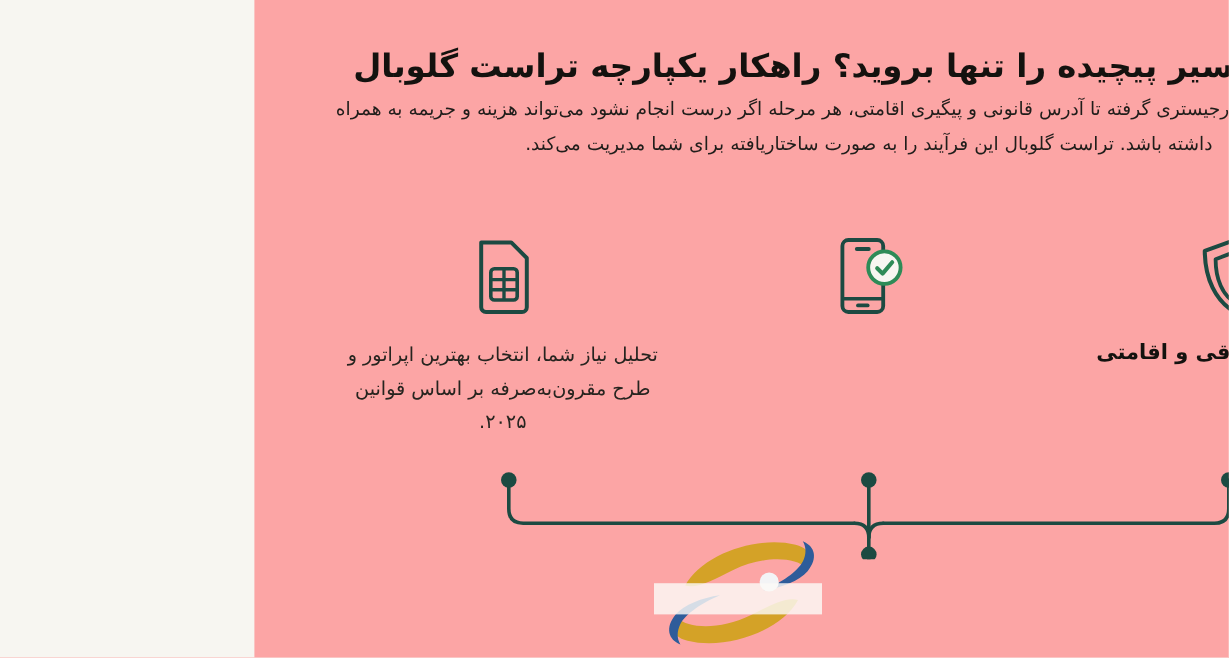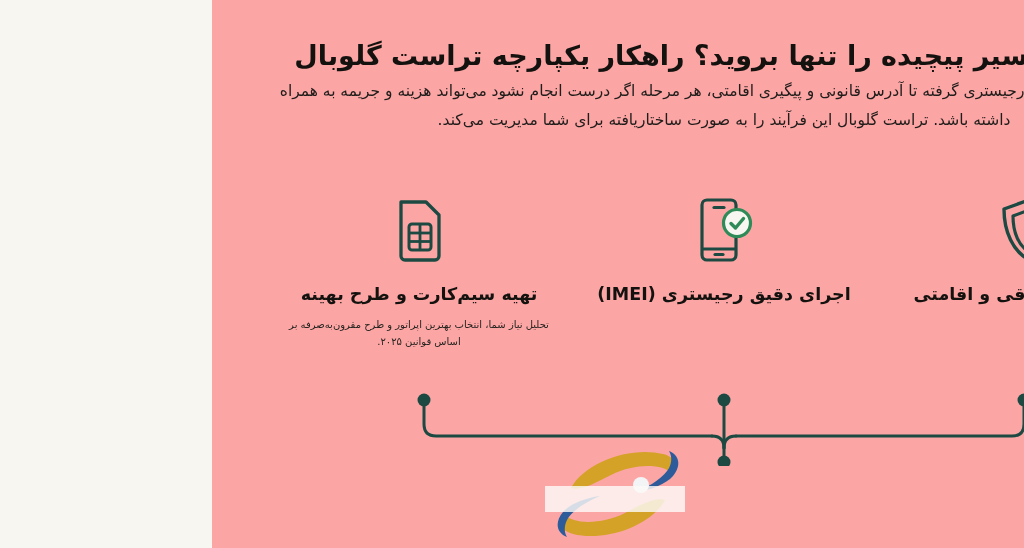--- a/index.html
+++ b/index.html
@@ -83,21 +83,21 @@
 
   .card-title {
     font-size: 17.5px;
     font-weight: bold;
     color: #14120F;
     line-height: 1.4;
     margin-bottom: 9px;
   }
 
   .card-desc {
-    font-size: 10px;
+    font-size: 16px;
     font-weight: normal;
     color: #26241F;
     line-height: 1.75;
     padding: 0 8px;
   }
 
   
   .connector {
     position: absolute;
     left: 0;
@@ -162,34 +162,32 @@
       <div class="card-icon">
         <svg width="62" height="68" viewBox="0 0 62 68" xmlns="http://www.w3.org/2000/svg">
           <rect x="9" y="4" width="34" height="60" rx="5" ry="5" fill="none" stroke="#1C4A42" stroke-width="3.2"></rect>
           <line x1="21" y1="11.5" x2="31" y2="11.5" stroke="#1C4A42" stroke-width="3.2" stroke-linecap="round"></line>
           <line x1="9" y1="53" x2="43" y2="53" stroke="#1C4A42" stroke-width="3.0"></line>
           <line x1="22" y1="58.5" x2="30" y2="58.5" stroke="#1C4A42" stroke-width="3.2" stroke-linecap="round"></line>
           <circle cx="44" cy="27" r="13.5" fill="#F7F6F1" stroke="#2E8B57" stroke-width="3.2"></circle>
           <path d="M38 27.5 L42.5 32 L50.5 22.5" fill="none" stroke="#2E8B57" stroke-width="3.4" stroke-linecap="round" stroke-linejoin="round"></path>
         </svg>
       </div>
-      <div class="card-title">اجرای دقیق رجیستری (IMEI)</div>
     </div>
 
     <div class="card">
       <div class="card-icon">
         <svg width="62" height="68" viewBox="0 0 62 68" xmlns="http://www.w3.org/2000/svg">
           <path d="M13 6 L38 6 L51 19 L51 60 C51 62.2 49.2 64 47 64 L17 64 C14.8 64 13 62.2 13 60 Z" fill="none" stroke="#1C4A42" stroke-width="3.3" stroke-linejoin="round"></path>
           <rect x="21" y="28" width="22" height="26" rx="3" ry="3" fill="none" stroke="#1C4A42" stroke-width="3.0"></rect>
           <line x1="21" y1="37" x2="43" y2="37" stroke="#1C4A42" stroke-width="2.8"></line>
           <line x1="21" y1="45.5" x2="43" y2="45.5" stroke="#1C4A42" stroke-width="2.8"></line>
           <line x1="32" y1="28" x2="32" y2="54" stroke="#1C4A42" stroke-width="2.8"></line>
         </svg>
       </div>
-      <div class="card-title">تهیه سیم‌کارت و طرح بهینه</div>
       <div class="card-desc">تحلیل نیاز شما، انتخاب بهترین اپراتور و طرح مقرون‌به‌صرفه بر اساس قوانین ۲۰۲۵.</div>
     </div>
 
   </div>
 
   <svg class="connector" viewBox="0 0 1024 80" xmlns="http://www.w3.org/2000/svg">
     <g fill="none" stroke="#1C4A42" stroke-width="3" stroke-linecap="round">
 
       <path d="M212 14 L212 38 Q212 50 224 50 L500 50"></path>
 

